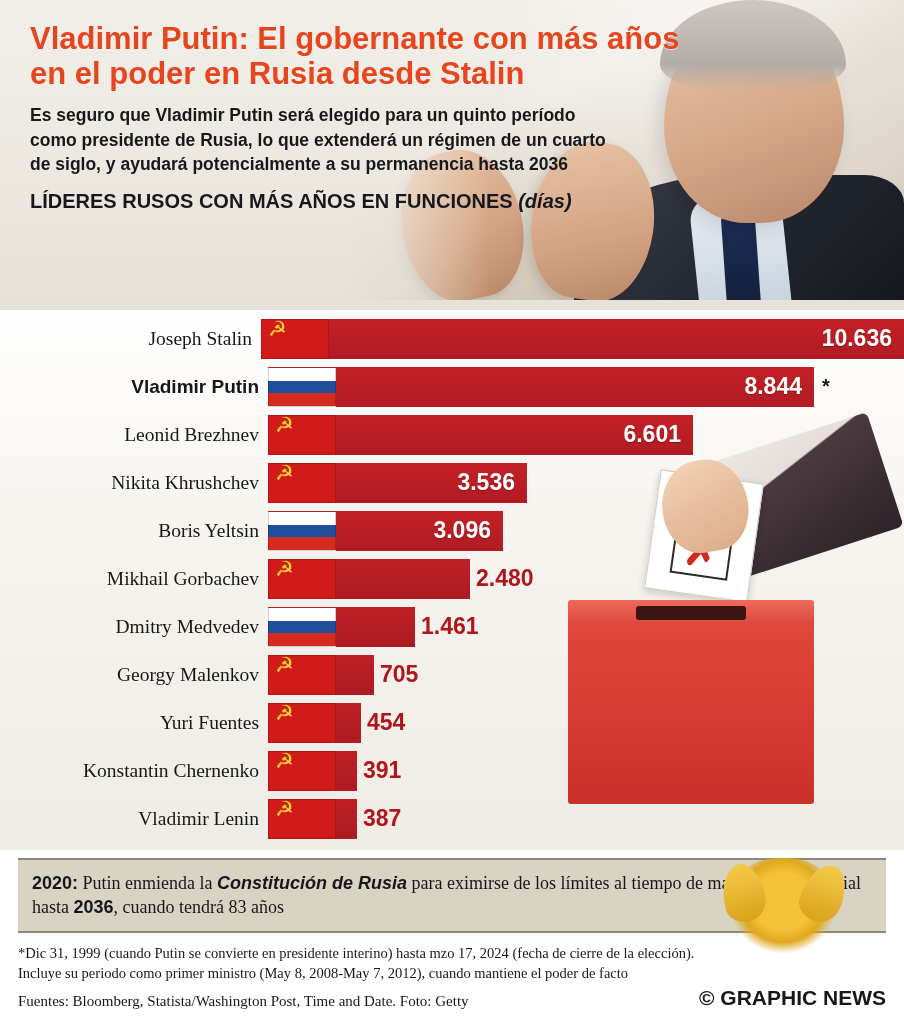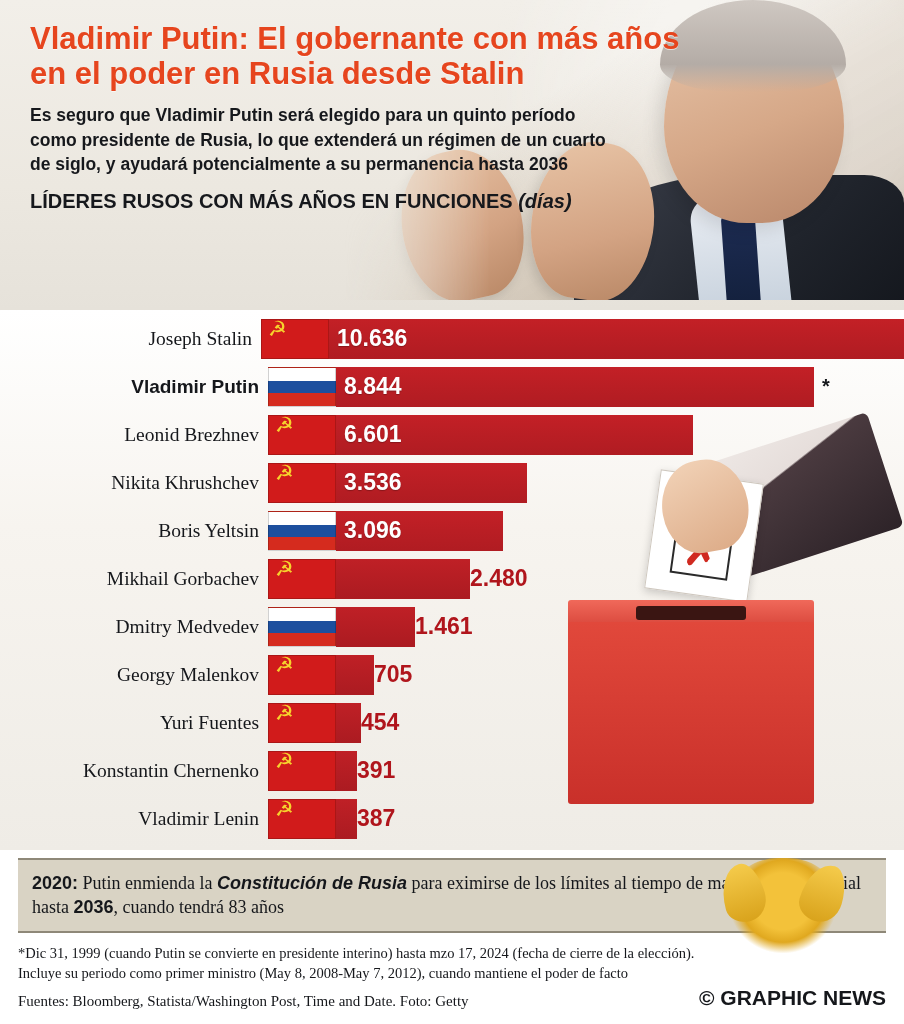--- a/index.html
+++ b/index.html
@@ -189,29 +189,29 @@
   .flag.ussr:before {
     content:"☭"; position:absolute; left:6px; top:-3px; color:#f6d32d; font-size:21px;
   }
   .flag.rus {
     background: linear-gradient(180deg,#ffffff 0 33.3%, #1d4f9e 33.3% 66.6%, #d52b1e 66.6% 100%);
   }
   .bar-wrap { position: relative; display:flex; align-items:center; flex:1; }
   .bar {
     height: 40px;
     background: linear-gradient(180deg,#c32026 0%, #b01c22 100%);
-    display:flex; align-items:center; justify-content:flex-start;padding-left:8px;
+    display:flex; align-items:center; justify-content:flex-end;
   }
   .bar .val {
     color:#ffffff; font-weight:bold; font-size: 23px; padding-right: 12px;
     text-shadow: 0 1px 1px rgba(0,0,0,.25);
   }
   .bar.short { background: linear-gradient(180deg,#bf2026 0%, #ab1b21 100%); }
   .val-out {
-    color:#b0151c; font-weight:bold; font-size: 23px; padding-left: 0;
+    color:#b0151c; font-weight:bold; font-size: 23px; padding-left: 6px;
   }
   .asterisk { font-size:20px; font-weight:bold; color:#15171b; padding-left:8px; }
 
   
   .note {
     margin: 8px 18px 0 18px;
     background: #d9d3c4;
     border-top: 2px solid #8e8878;
     border-bottom: 2px solid #8e8878;
     padding: 11px 14px;

